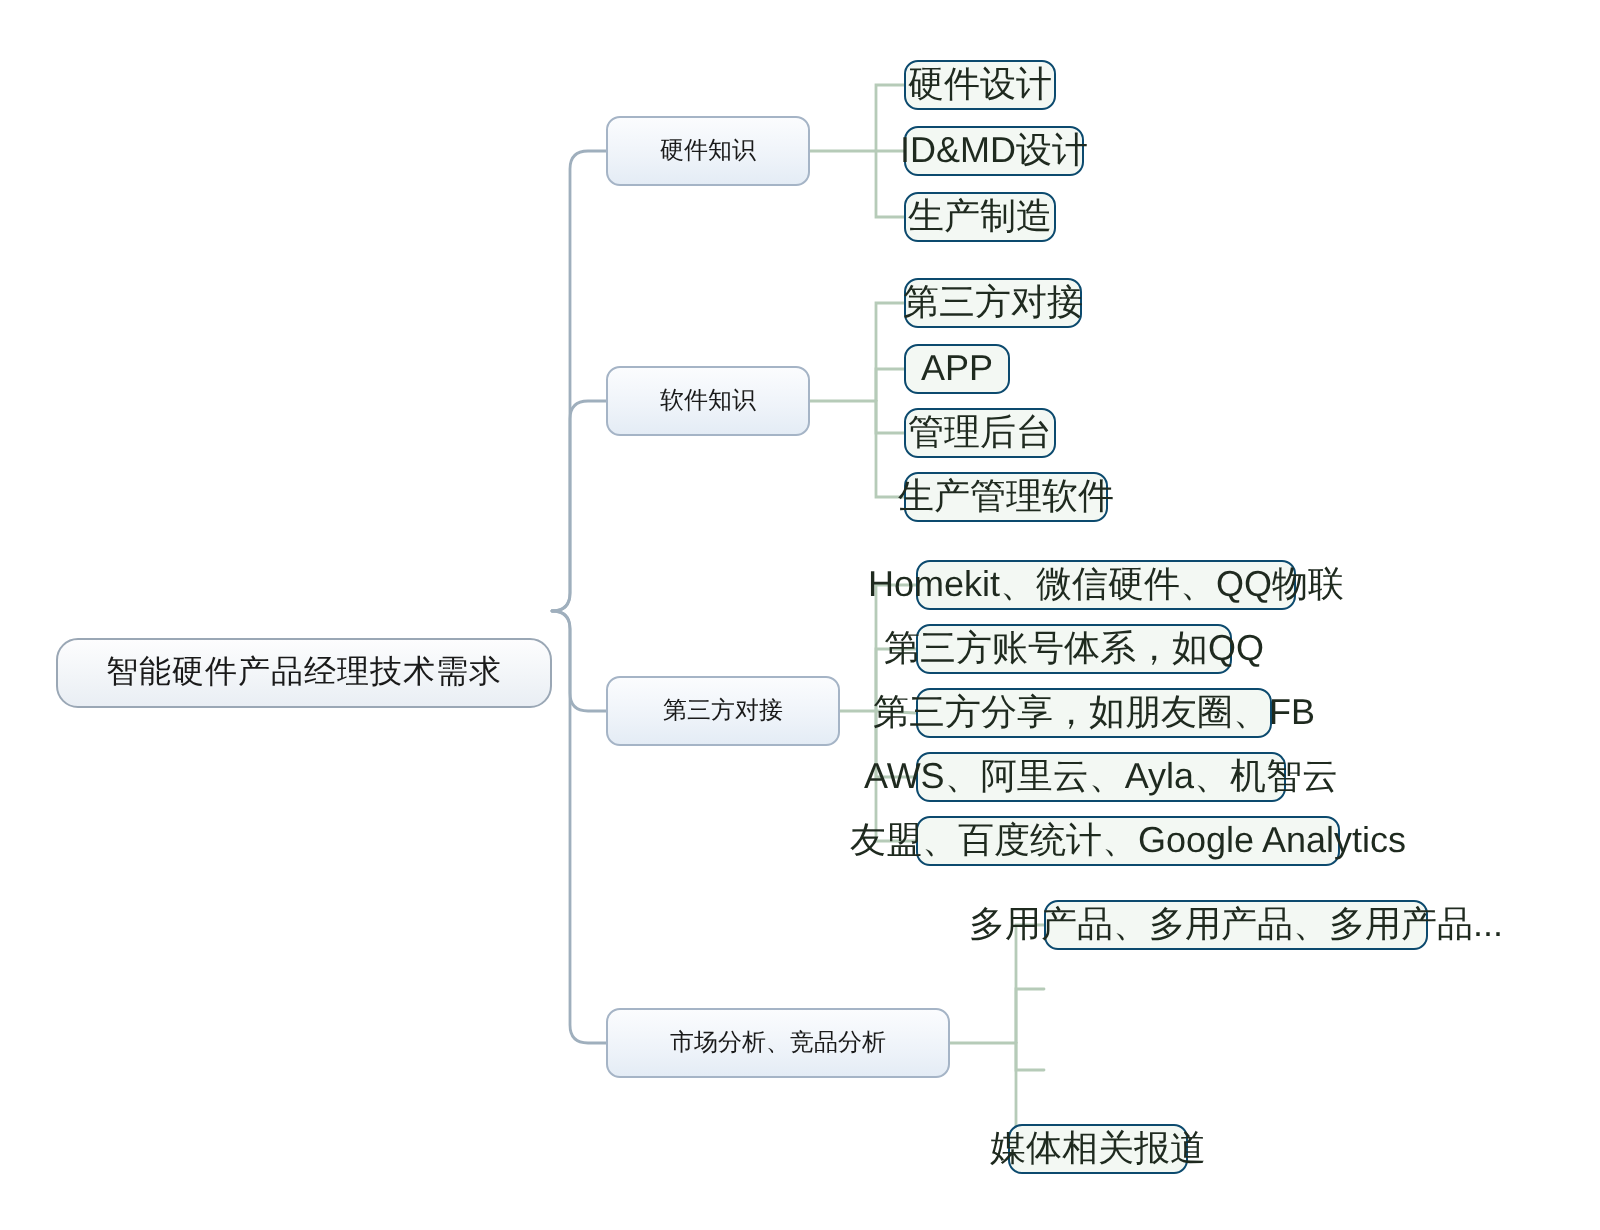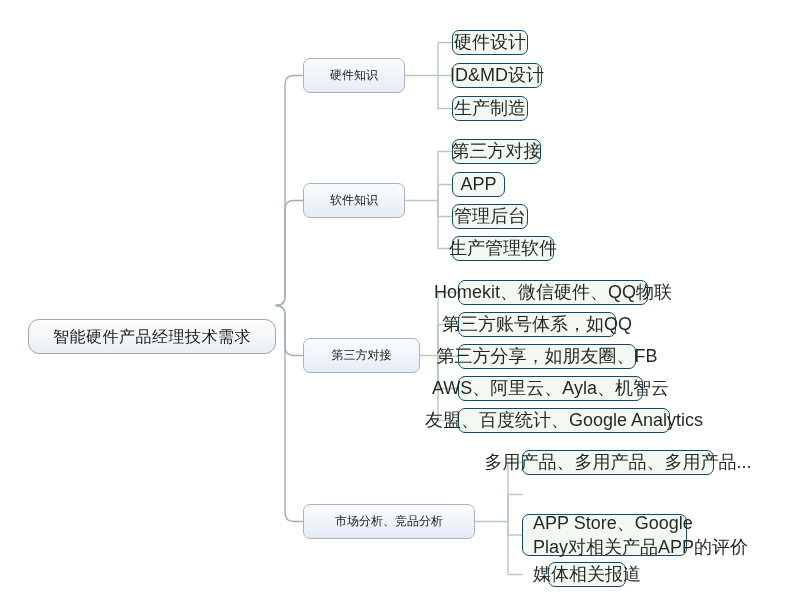--- a/index.html
+++ b/index.html
@@ -117,16 +117,14 @@
     <div class="node leaf" style="left: 452px; top: 204px; width: 76px; height: 25px;"><span>管理后台</span></div>
     <div class="node leaf" style="left: 452px; top: 236px; width: 102px; height: 25px;"><span>生产管理软件</span></div>
     <div class="node branch" style="left: 303px; top: 338px; width: 117px; height: 35px;"><span>第三方对接</span></div>
     <div class="node leaf" style="left: 458px; top: 280px; width: 190px; height: 25px;"><span>Homekit、微信硬件、QQ物联</span></div>
     <div class="node leaf" style="left: 458px; top: 312px; width: 158px; height: 25px;"><span>第三方账号体系，如QQ</span></div>
     <div class="node leaf" style="left: 458px; top: 344px; width: 178px; height: 25px;"><span>第三方分享，如朋友圈、FB</span></div>
     <div class="node leaf" style="left: 458px; top: 376px; width: 185px; height: 25px;"><span>AWS、阿里云、Ayla、机智云</span></div>
     <div class="node leaf" style="left: 458px; top: 408px; width: 212px; height: 25px;"><span>友盟、百度统计、Google Analytics</span></div>
     <div class="node branch" style="left: 303px; top: 504px; width: 172px; height: 35px; align-items: center;"><span>市场分析、竞品分析</span></div>
     <div class="node leaf" style="left: 522px; top: 450px; width: 192px; height: 25px;"><span>多用产品、多用产品、多用产品...</span></div>
-    <div class="node leaf multiline" style="left: 522px; top: 514px; width: 165px; height: 42px;"><span>APP Store、Google
-Play对相关产品APP的评价</span></div>
-    <div class="node leaf" style="left: 548px; top: 562px; width: 78px; height: 25px;"><span>媒体相关报道</span></div>
+    <div class="node leaf" style="left: 504px; top: 562px; width: 90px; height: 25px;"><span>媒体相关报道</span></div>
   </div>
 
 </body></html>

